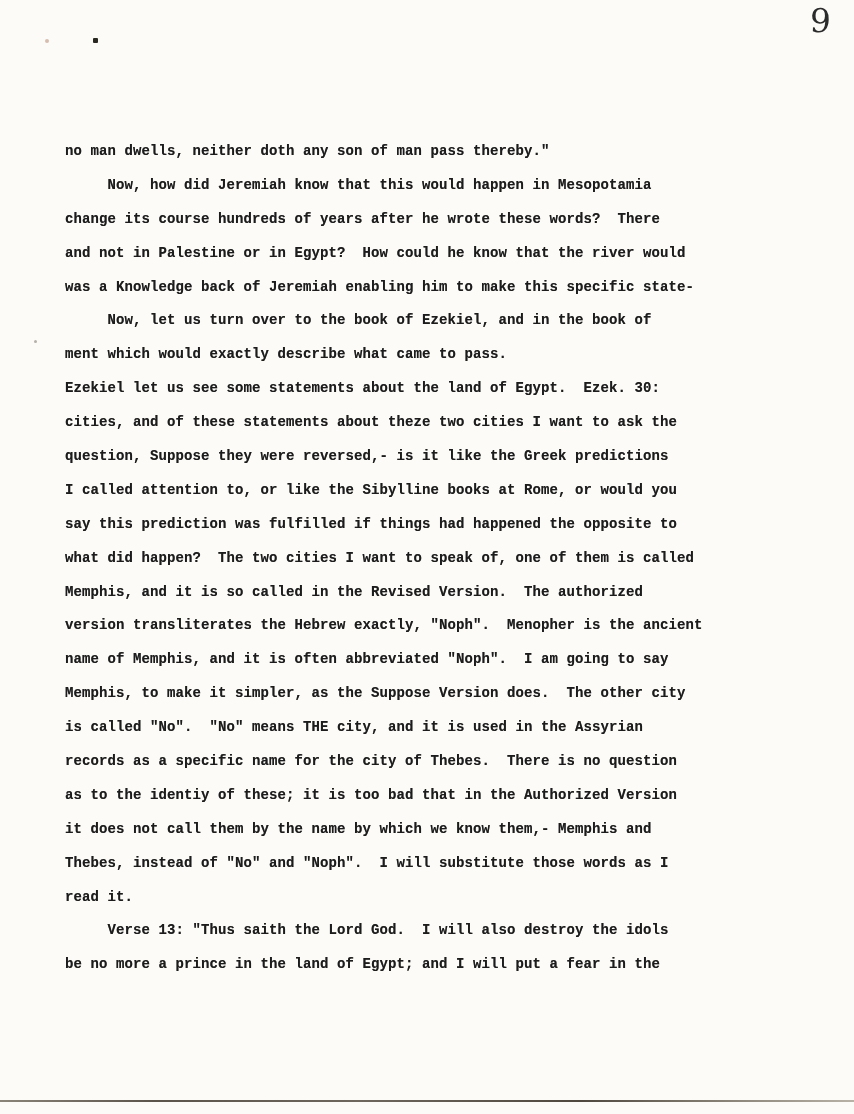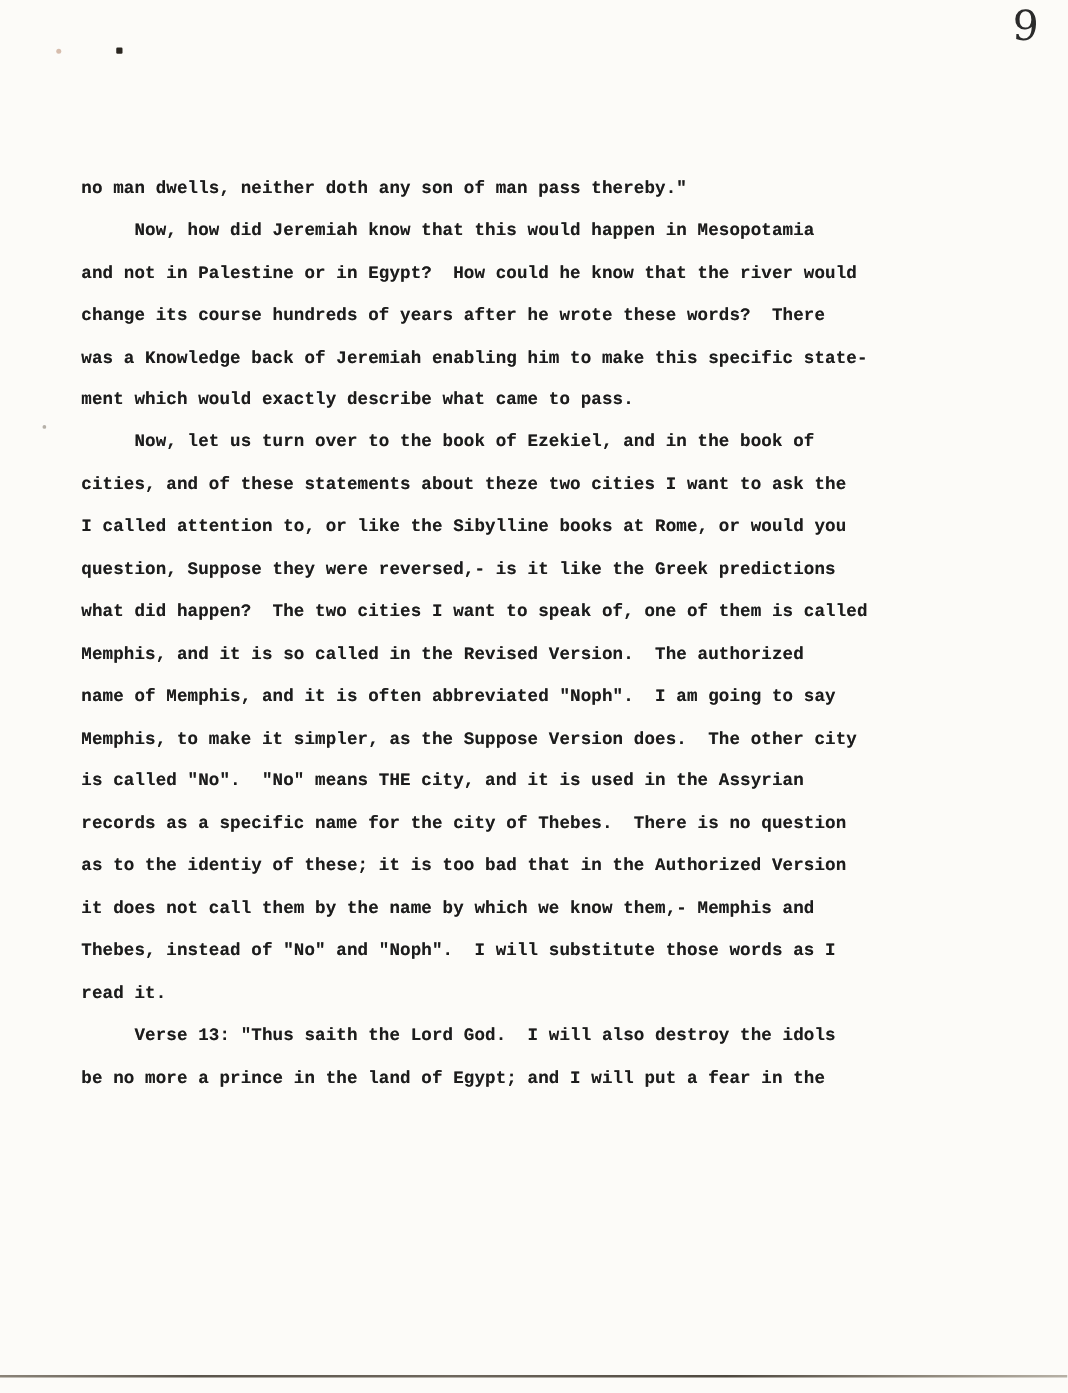--- a/index.html
+++ b/index.html
@@ -66,30 +66,33 @@
 
   <span class="page-number">9</span>
 
   <span class="speck speck-faint"></span>
   <span class="speck speck-dark"></span>
   <span class="speck speck-margin"></span>
 
   <div class="text-block">
       <div class="doc-line">no man dwells, neither doth any son of man pass thereby."</div>
       <div class="doc-line">     Now, how did Jeremiah know that this would happen in Mesopotamia</div>
+      <div class="doc-line">change its course hundreds of years after he wrote these words?  There</div>
       <div class="doc-line">and not in Palestine or in Egypt?  How could he know that the river would</div>
-      <div class="doc-line">change its course hundreds of years after he wrote these words?  There</div>
       <div class="doc-line">was a Knowledge back of Jeremiah enabling him to make this specific state-</div>
+      <div class="doc-line">     Now, let us turn over to the book of Ezekiel, and in the book of</div>
       <div class="doc-line">ment which would exactly describe what came to pass.</div>
-      <div class="doc-line">     Now, let us turn over to the book of Ezekiel, and in the book of</div>
+      <div class="doc-line">Ezekiel let us see some statements about the land of Egypt.  Ezek. 30:</div>
       <div class="doc-line">cities, and of these statements about theze two cities I want to ask the</div>
+      <div class="doc-line">question, Suppose they were reversed,- is it like the Greek predictions</div>
       <div class="doc-line">I called attention to, or like the Sibylline books at Rome, or would you</div>
-      <div class="doc-line">question, Suppose they were reversed,- is it like the Greek predictions</div>
+      <div class="doc-line">say this prediction was fulfilled if things had happened the opposite to</div>
       <div class="doc-line">what did happen?  The two cities I want to speak of, one of them is called</div>
       <div class="doc-line">Memphis, and it is so called in the Revised Version.  The authorized</div>
+      <div class="doc-line">version transliterates the Hebrew exactly, "Noph".  Menopher is the ancient</div>
       <div class="doc-line">name of Memphis, and it is often abbreviated "Noph".  I am going to say</div>
       <div class="doc-line">Memphis, to make it simpler, as the Suppose Version does.  The other city</div>
       <div class="doc-line">is called "No".  "No" means THE city, and it is used in the Assyrian</div>
       <div class="doc-line">records as a specific name for the city of Thebes.  There is no question</div>
       <div class="doc-line">as to the identiy of these; it is too bad that in the Authorized Version</div>
       <div class="doc-line">it does not call them by the name by which we know them,- Memphis and</div>
       <div class="doc-line">Thebes, instead of "No" and "Noph".  I will substitute those words as I</div>
       <div class="doc-line">read it.</div>
       <div class="doc-line">     Verse 13: "Thus saith the Lord God.  I will also destroy the idols</div>
       <div class="doc-line">be no more a prince in the land of Egypt; and I will put a fear in the</div>

